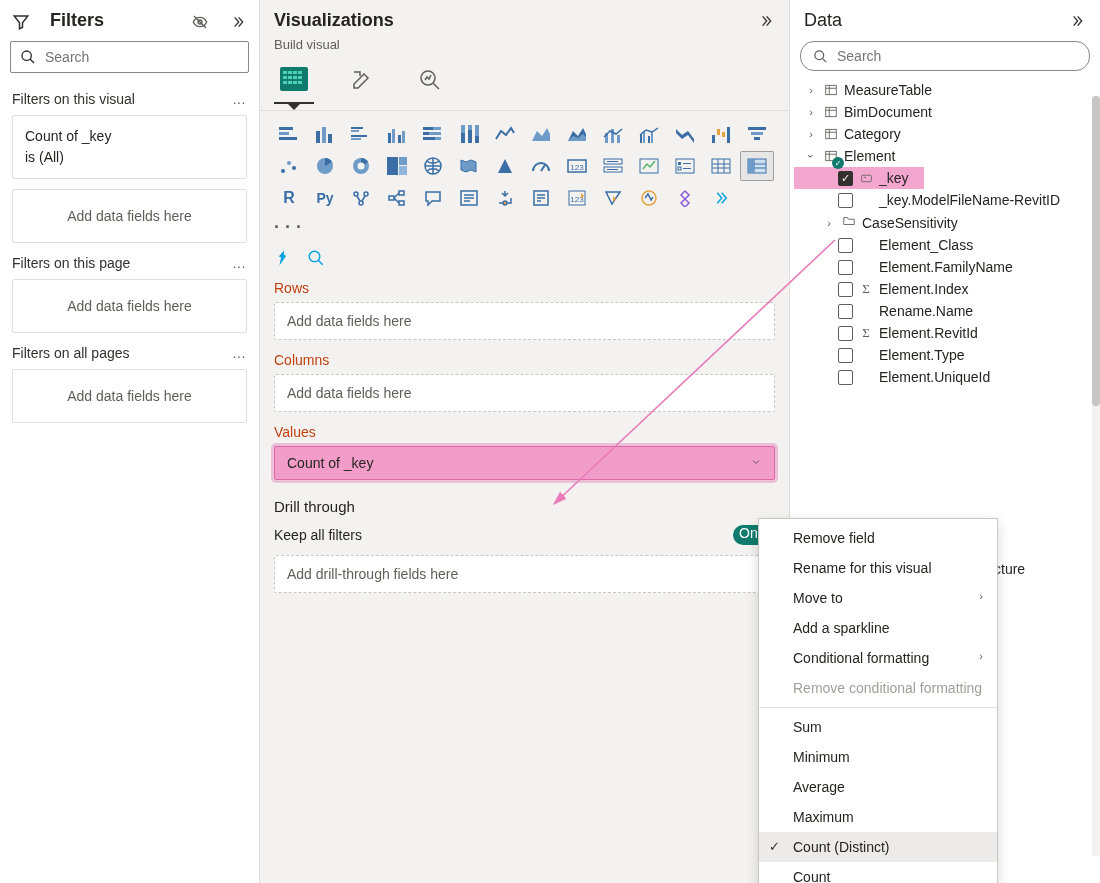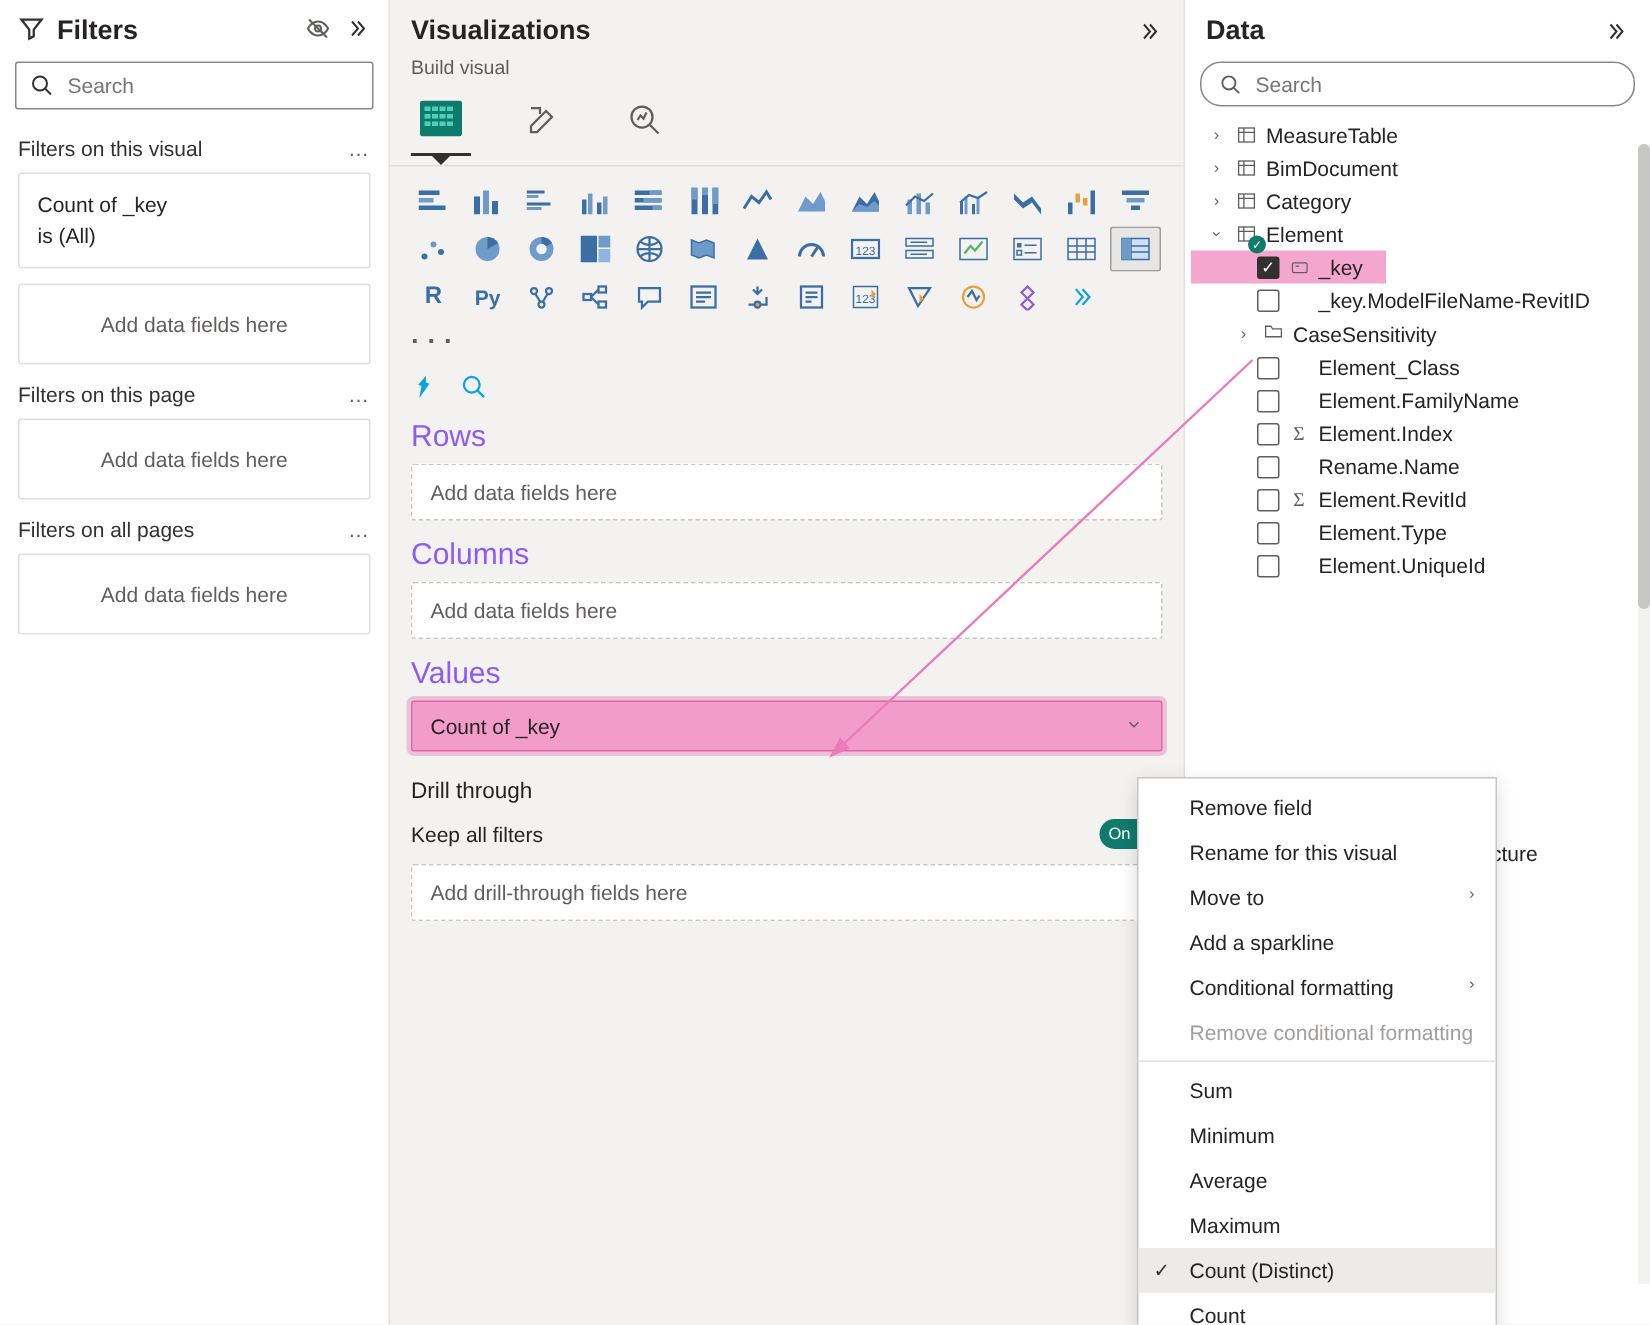--- a/index.html
+++ b/index.html
@@ -22,25 +22,25 @@
 .filters-pane {
   width: 260px;
   flex-shrink: 0;
   background: #fff;
   border-right: 1px solid #e1dfdd;
   display: flex;
   flex-direction: column;
 }
 .pane-header {
   display: flex;
-  align-items: flex-start;
+  align-items: flex-end;
   padding: 10px 12px;
   font-size: 18px;
   font-weight: 600;
-  gap: 8px;
+  gap: 20px;
 }
 .pane-header .spacer { flex: 1; }
 .icon {
   display: inline-flex;
   align-items: center;
   justify-content: center;
   width: 18px;
   height: 18px;
   color: #323130;
 }
@@ -169,22 +169,22 @@
   gap: 12px;
   padding: 6px 14px 8px 14px;
   align-items: center;
 }
 .viz-toolrow .tool { color: #0aa2e0; width: 20px; height: 20px; display: flex; align-items: center; justify-content: center; }
 
 .well-section {
   padding: 4px 14px 8px 14px;
 }
 .well-label {
-  font-size: 20px;
-  color: #8b5cf6;
+  font-size: 14px;
+  color: #c2410c;
   margin-bottom: 6px;
 }
 .well-drop {
   border: 1px dashed #c8c6c4;
   background: #fff;
   border-radius: 2px;
   padding: 10px 12px;
   color: #605e5c;
   font-size: 14px;
 }
@@ -204,41 +204,41 @@
 .drill-section { padding: 10px 14px; }
 .drill-title { font-size: 15px; font-weight: 400; margin-bottom: 10px; }
 .drill-row { display: flex; align-items: center; justify-content: space-between; margin: 10px 0; font-size: 14px; }
 .toggle-off {
   width: 42px; height: 20px; border-radius: 10px; border: 1px solid #8a8886;
   background: #fff; position: relative; display: flex; align-items: center; padding: 0 6px 0 2px;
   font-size: 9px; color: #323130; justify-content: flex-end;
 }
 .toggle-off::before { content:''; position: absolute; left: 2px; width: 12px; height: 12px; border-radius: 50%; background: #323130; }
 .toggle-on {
-  width: 42px; height: 20px; border-radius: 10px; background: #0f7b6c; position: relative; display: flex; align-items: center; padding: 0 2px 0 6px;
-  font-size: 11px; color: #fff;
+  width: 42px; height: 20px; border-radius: 10px; background: #0f7b6c; position: relative; display: flex; padding: 0 2px 0 6px;
+  font-size: 14px; color: #fff;
 }
 .toggle-on::after { content:''; position: absolute; right: 2px; width: 12px; height: 12px; border-radius: 50%; background: #fff; }
 
 
 .data-pane {
   width: 310px;
   flex-shrink: 0;
   background: #fff;
   display: flex;
   flex-direction: column;
   position: relative;
 }
 .data-header {
   display: flex;
   align-items: center;
   justify-content: space-between;
   padding: 10px 14px 6px 14px;
   font-size: 18px;
-  font-weight: 700;
+  font-weight: 400;
 }
 .data-search {
   margin: 4px 10px 8px 10px;
   display: flex;
   align-items: center;
   border: 1px solid #8a8886;
   border-radius: 14px;
   padding: 5px 10px;
   gap: 8px;
 }

